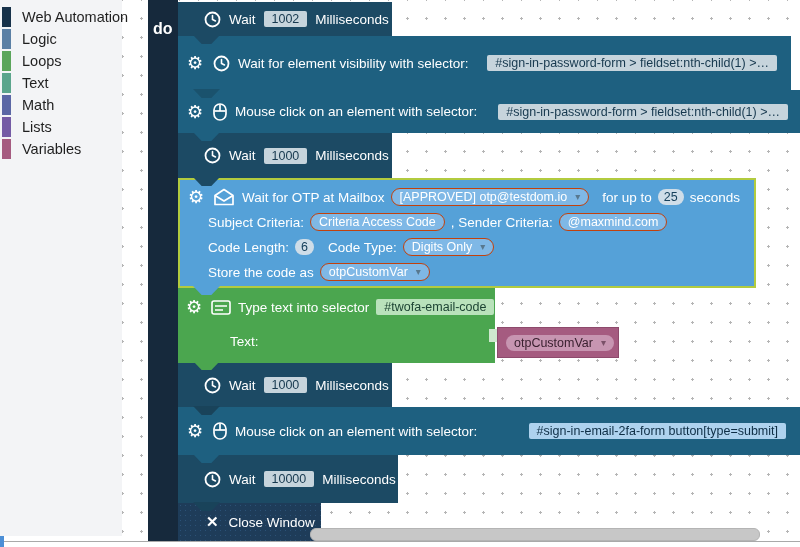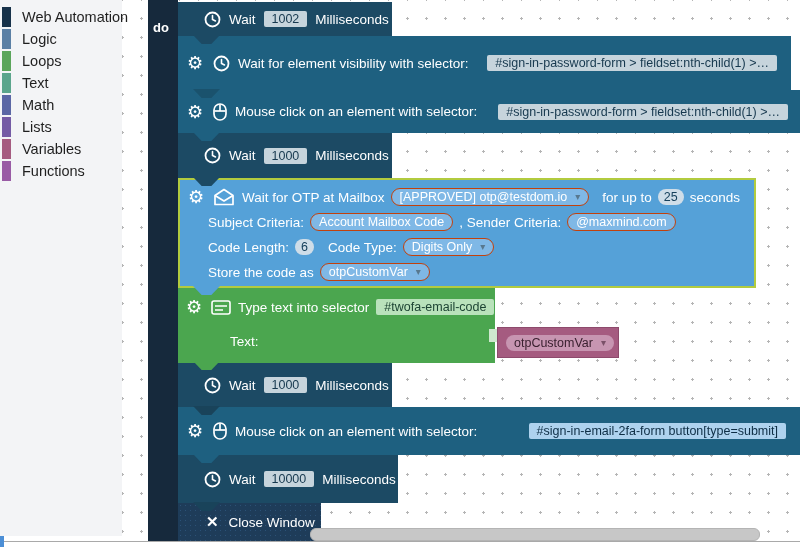--- a/index.html
+++ b/index.html
@@ -12,21 +12,21 @@
     background-size:19px 19px;background-position:10px 9px;z-index:0;}
 
   
   .sidebar{position:absolute;left:0;top:0;width:122px;height:536px;background:#f3f4f6;z-index:5;padding-top:6px;box-sizing:border-box;}
   .cat{display:flex;align-items:center;height:22px;padding-left:2px;cursor:pointer;}
   .chip{width:9px;height:20px;margin-right:11px;flex:none;}
   .cat span.lbl{color:#1f1f1f;font-size:14.5px;white-space:nowrap;}
 
   
   .do-spine{position:absolute;left:148px;top:0;width:30px;height:541px;z-index:1;}
-  .do-label{position:absolute;left:153px;top:20px;color:#fff;font-weight:bold;font-size:13px;z-index:2;}
+  .do-label{position:absolute;left:153px;top:20px;color:#fff;font-weight:bold;font-size:16px;z-index:2;}
 
   
   .block{position:absolute;display:flex;align-items:center;color:#fff;white-space:nowrap;z-index:2;box-sizing:border-box;}
   .gap8>*{margin-right:8px;}
   .b-wait1 {left:178px;top:2px;  width:214px;height:34px;padding-left:26px;}
   .b-vis   {left:178px;top:36px; width:613px;height:54px;padding-left:7px;padding-right:6px;}
   .b-click1{left:178px;top:90px; width:624px;height:43px;padding-left:7px;padding-right:6px;}
   .b-wait2 {left:178px;top:133px;width:214px;height:45px;padding-left:26px;}
   .b-otp   {left:178px;top:178px;width:578px;height:110px;border:2px solid #b2cb3f;
             display:block;padding:6px 8px 0 6px;}
@@ -110,24 +110,20 @@
       <span class="lbl">Math</span>
     </div>
     <div class="cat">
       <div class="chip" style="background: rgb(116, 91, 165);"></div>
       <span class="lbl">Lists</span>
     </div>
     <div class="cat">
       <div class="chip" style="background: rgb(165, 91, 128);"></div>
       <span class="lbl">Variables</span>
     </div>
-    <div class="cat">
-      <div class="chip" style="background: rgb(153, 91, 165);"></div>
-      <span class="lbl">Functions</span>
-    </div>
   </div>
 
   <div class="do-spine" style="background-color: rgb(22, 41, 60);"></div>
   <div class="do-label">do</div>
 
   <div class="block gap8 b-wait1" style="background-color: rgb(28, 74, 100);">
     <span class="ic">
       <svg width="17" height="17" viewBox="0 0 17 17">
           <circle cx="8.5" cy="8.5" r="7" fill="none" stroke="#fff" stroke-width="1.8"></circle>
           <path d="M8.5 4.5 V8.5 L11.5 10" fill="none" stroke="#fff" stroke-width="1.6" stroke-linecap="round"></path>
@@ -193,21 +189,21 @@
           <span>[APPROVED]  otp@testdom.io</span>
           <span class="dd">▾</span>
         </span>
       <span class="push-right">for up to</span>
       <span class="pill pill-numblue">25</span>
       <span>seconds</span>
     </div>
     <div class="otp-row indent">
       <span>Subject Criteria:</span>
       <span class="pill pill-blue">
-          <span>Account Mailbox Code</span>
+          <span>Criteria Access Code</span>
         </span>
       <span>, Sender Criteria:</span>
       <span class="pill pill-blue">
           <span>@maxmind.com</span>
         </span>
     </div>
     <div class="otp-row indent">
       <span>Code Length:</span>
       <span class="pill pill-numblue">6</span>
       <span style="margin-left:8px;">Code Type:</span>

